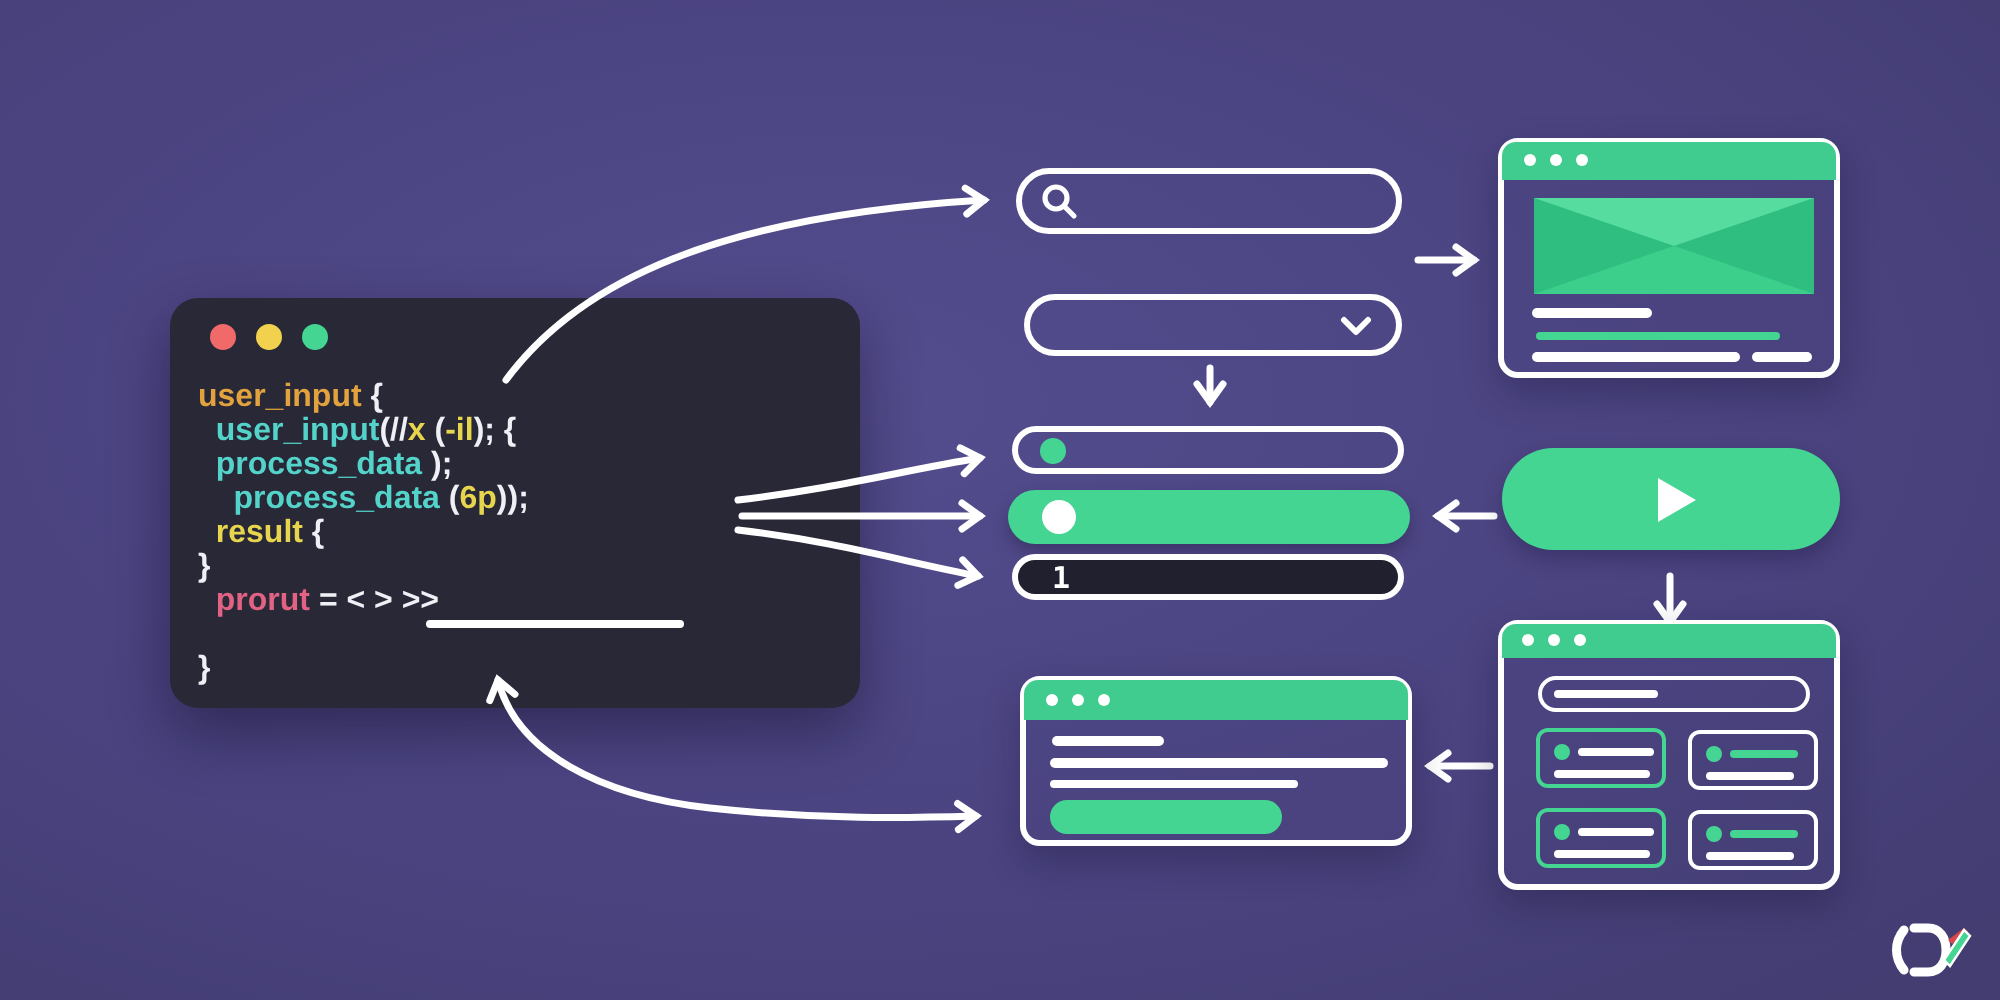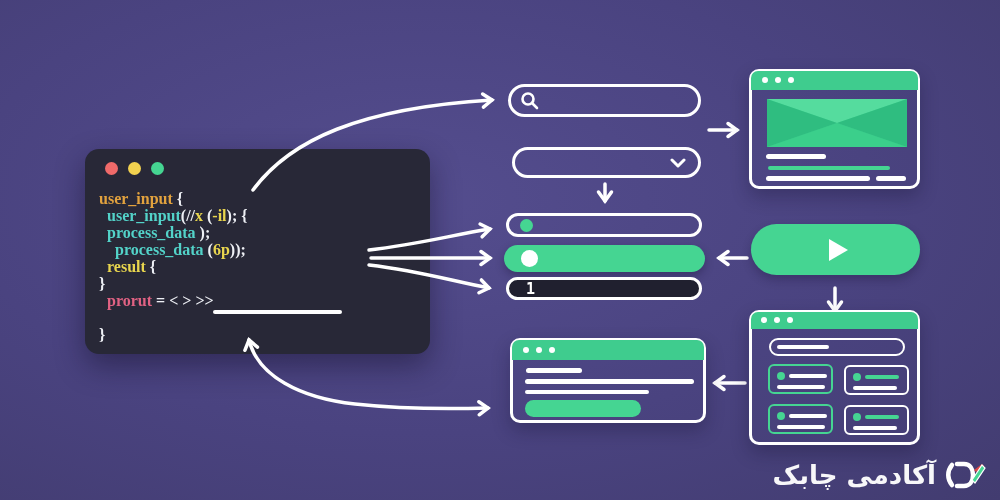--- a/index.html
+++ b/index.html
@@ -14,21 +14,21 @@
   
   #editor {
     left:85px; top:149px; width:345px; height:205px;
     background:#282837; border-radius:14px;
     box-shadow:0 12px 30px rgba(15,12,35,.45); z-index:1;
   }
   .traffic { position:absolute; left:20px; top:13px; display:flex; gap:10px; }
   .traffic span { width:13px; height:13px; border-radius:50%; display:block; }
   #code {
     position:absolute; left:14px; top:41px;
-    font-family:Liberation Serif, serif; font-weight:bold;
+    font-family:Liberation Sans, sans-serif; font-weight:bold;
     font-size:16px; line-height:17px; white-space:pre; color:#eef0f5;
   }
   .code-line { min-height:17px; }
   #prorut-underline {
     position:absolute; left:128px; top:161px; width:129px; height:3.5px;
     background:#fff; border-radius:2px;
   }
 
   
   #arrows { left:0; top:0; z-index:2; pointer-events:none; }
@@ -207,21 +207,20 @@
       <span class="cl2" style="width:48px;background:#fff"></span>
     </div>
     <div class="card" style="left:92px;top:92px;border:2.5px solid #fff">
       <span class="cdot" style="background-color: rgb(69, 213, 146);"></span>
       <span class="cl1" style="width: 34px; background-color: rgb(69, 213, 146);"></span>
       <span class="cl2" style="width:44px;background:#fff"></span>
     </div>
   </div>
 
   <div id="watermark" class="abs">
-    <span id="watermark-text">آکادمی چابک</span>
     <svg width="42" height="38" viewBox="0 0 42 38">
       <path d="M8 9 C 3 15, 3 23, 8 29" fill="none" stroke="#fff" stroke-width="4.5" stroke-linecap="round"></path>
       <path d="M13 8 h7 c6 0 9 5 9 11 c0 6 -3 11 -9 11 h-7" fill="none" stroke="#fff" stroke-width="4.5" stroke-linecap="round"></path>
       <polygon points="30,14 38,8 40,10 32,16" fill="#d94848"></polygon>
       <polygon points="28,24 38,9 41,12 31,27" fill="#45d592" stroke="#fff" stroke-width="1.2"></polygon>
     </svg>
   </div>
 
 </div>
 

